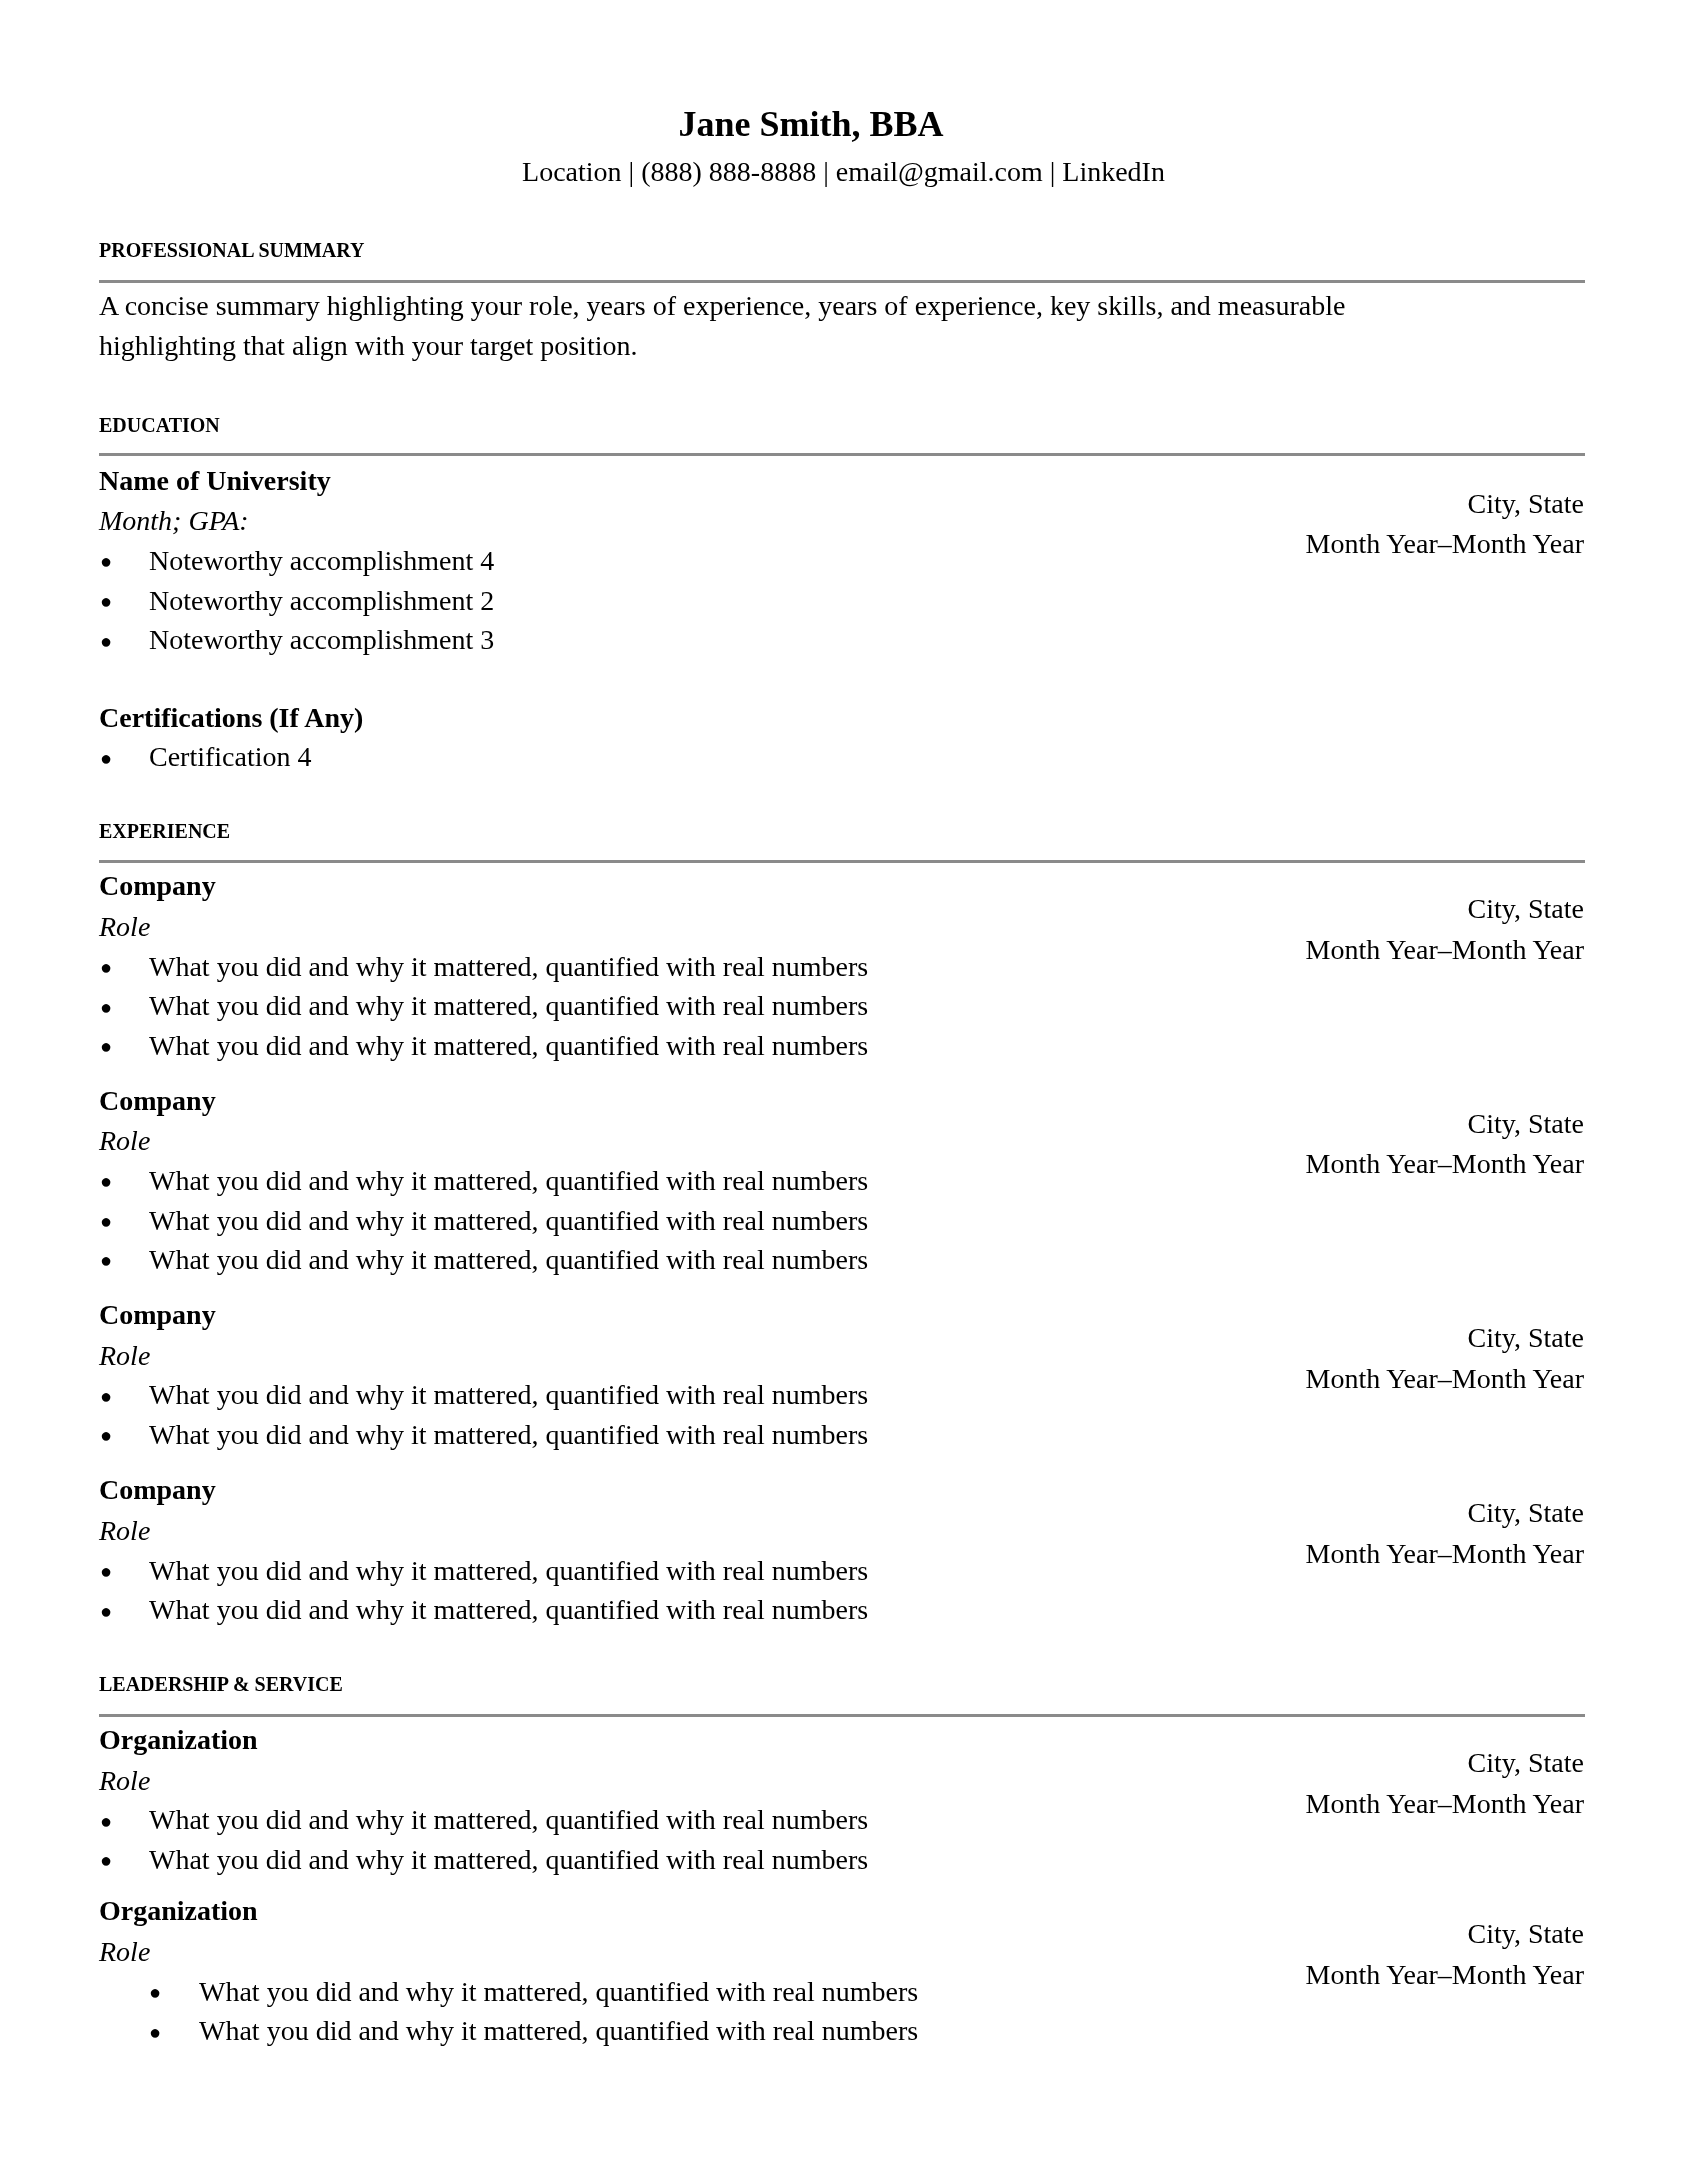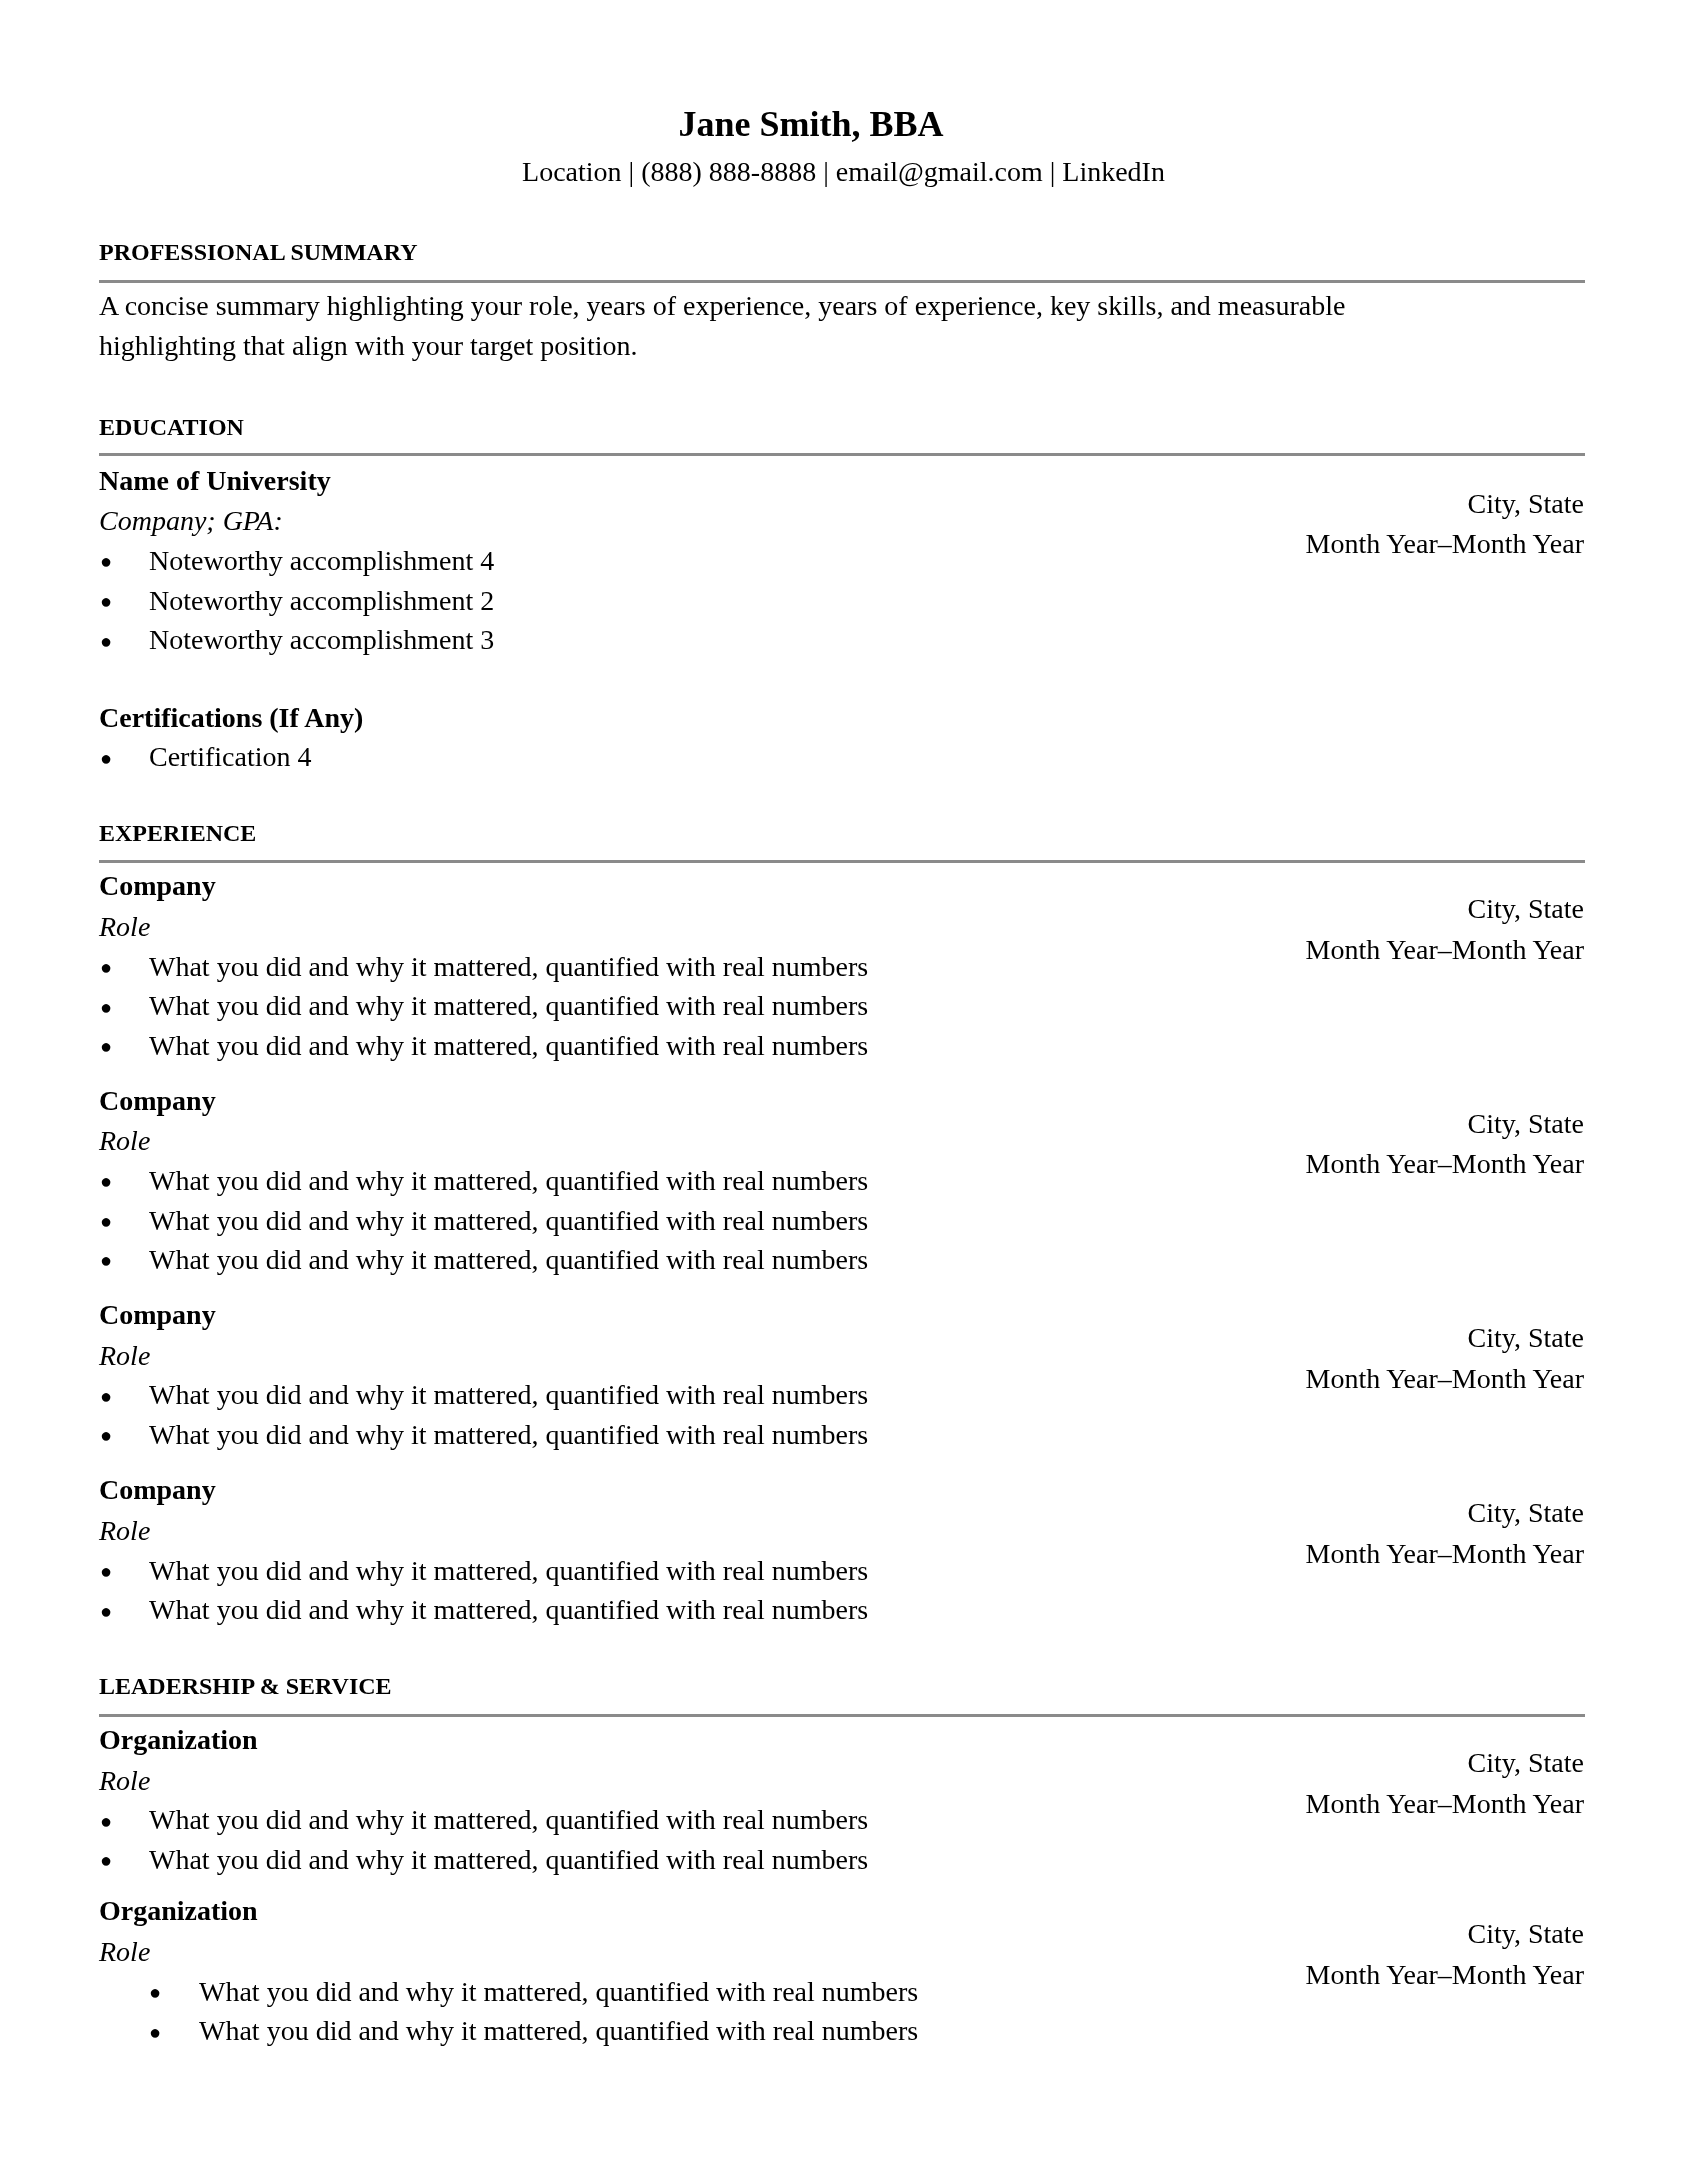--- a/index.html
+++ b/index.html
@@ -1,21 +1,21 @@
 <!DOCTYPE html>
 <html style="font-size:7px"><head>
 <meta charset="utf-8">
 <style>
   html, body { margin:0; padding:0; background:#ffffff; }
   body { width:1687px; height:2183px; position:relative; overflow:hidden;
          font-family:"Liberation Serif", "DejaVu Serif", serif; color:#000; }
   .abs { position:absolute; white-space:nowrap; line-height:1; }
   .name { font-size:36px; font-weight:bold; left:0; width:1622px; text-align:center; }
   .contact { font-size:28px; left:0; width:1687px; text-align:center; }
-  .h { font-size:24px; font-weight:bold; left:99px; }
+  .h { font-size:20px; font-weight:bold; left:99px; }
   .rule { position:absolute; left:99px; width:1486px; height:2.6px; background:#8a8a8a; }
   .t { font-size:28px; left:99px; }
   .b { font-weight:bold; }
   .i { font-style:italic; }
   .r { font-size:28px; right:103px; text-align:right;margin-top:23px; }
   .bullet { position:absolute; font-size:20px; line-height:1; }
   .btext { font-size:28px; }
 </style>
 </head>
 <body>
@@ -25,21 +25,21 @@
 
 <div class="abs h" style="top:240px;">PROFESSIONAL SUMMARY</div>
 <div class="rule" style="top:280px;"></div>
 <div class="abs t" style="top:292px;">A concise summary highlighting your role, years of experience, years of experience, key skills, and measurable</div>
 <div class="abs t" style="top:332px;">highlighting that align with your target position.</div>
 
 <div class="abs h" style="top:415px;">EDUCATION</div>
 <div class="rule" style="top:453px;"></div>
 <div class="abs t b" style="top:467px;">Name of University</div>
 <div class="abs r" style="top:467px;">City, State</div>
-<div class="abs t i" style="top:507px;">Company; GPA:</div>
+<div class="abs t i" style="top:507px;">Month; GPA:</div>
 <div class="abs r" style="top:507px;">Month Year–Month Year</div>
 
 <div class="bullet" style="left:100px;top:551px;">●</div>
 <div class="abs btext" style="left:149px;top:547px;">Noteworthy accomplishment 4</div>
 <div class="bullet" style="left:100px;top:591px;">●</div>
 <div class="abs btext" style="left:149px;top:587px;">Noteworthy accomplishment 2</div>
 <div class="bullet" style="left:100px;top:631px;">●</div>
 <div class="abs btext" style="left:149px;top:626px;">Noteworthy accomplishment 3</div>
 
 <div class="abs t b" style="top:704px;">Certifications (If Any)</div>

